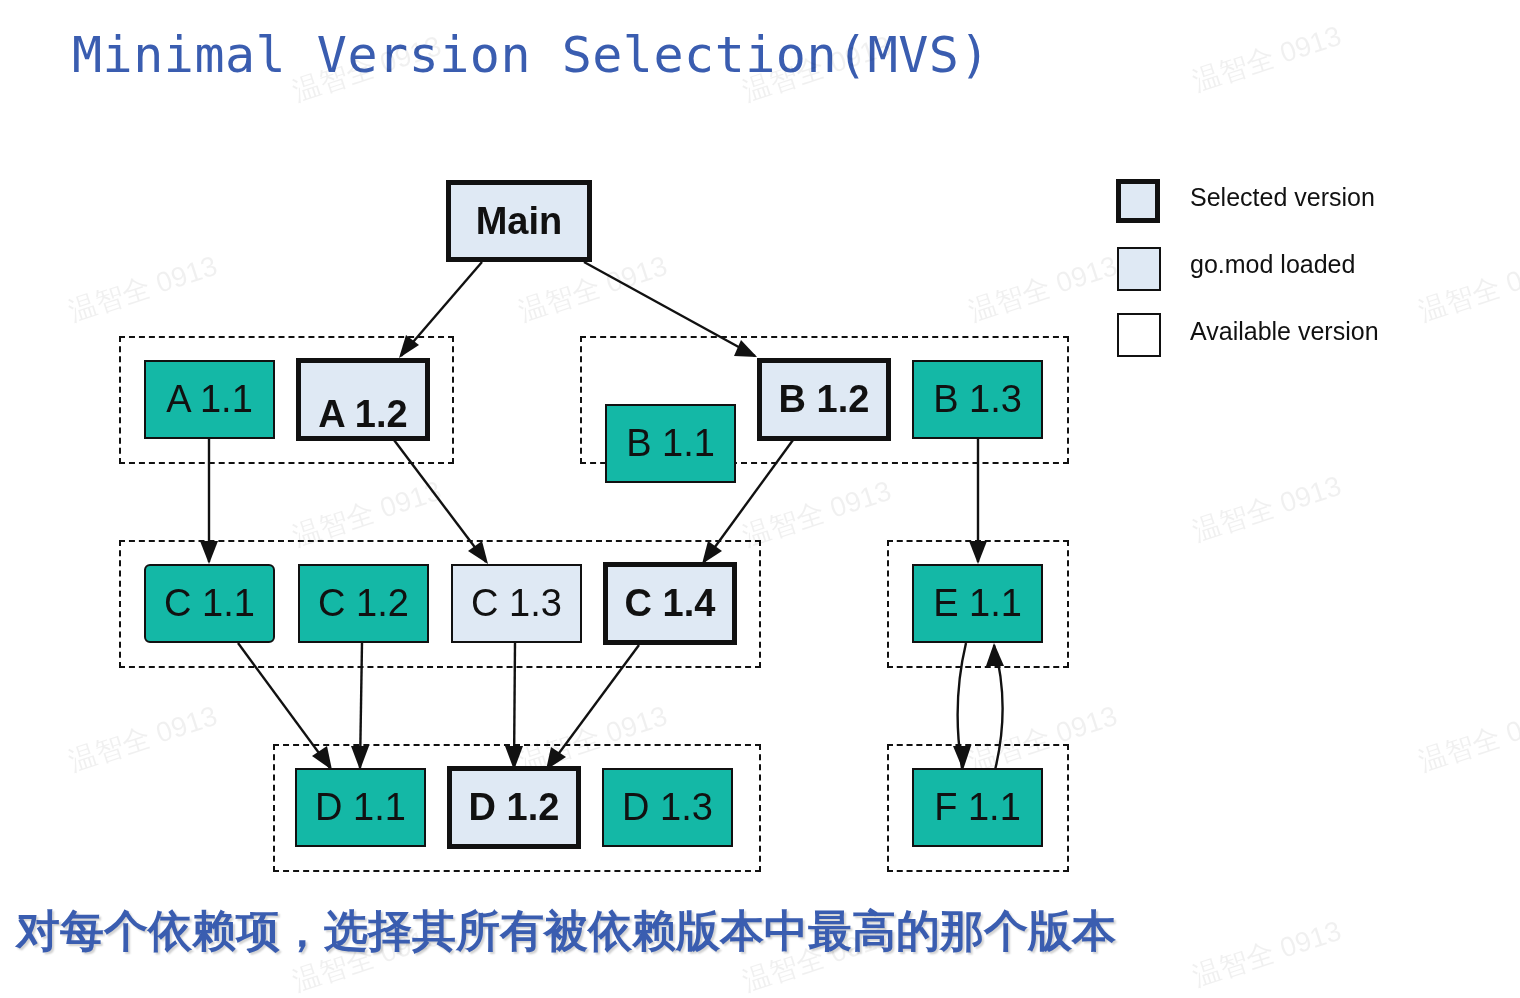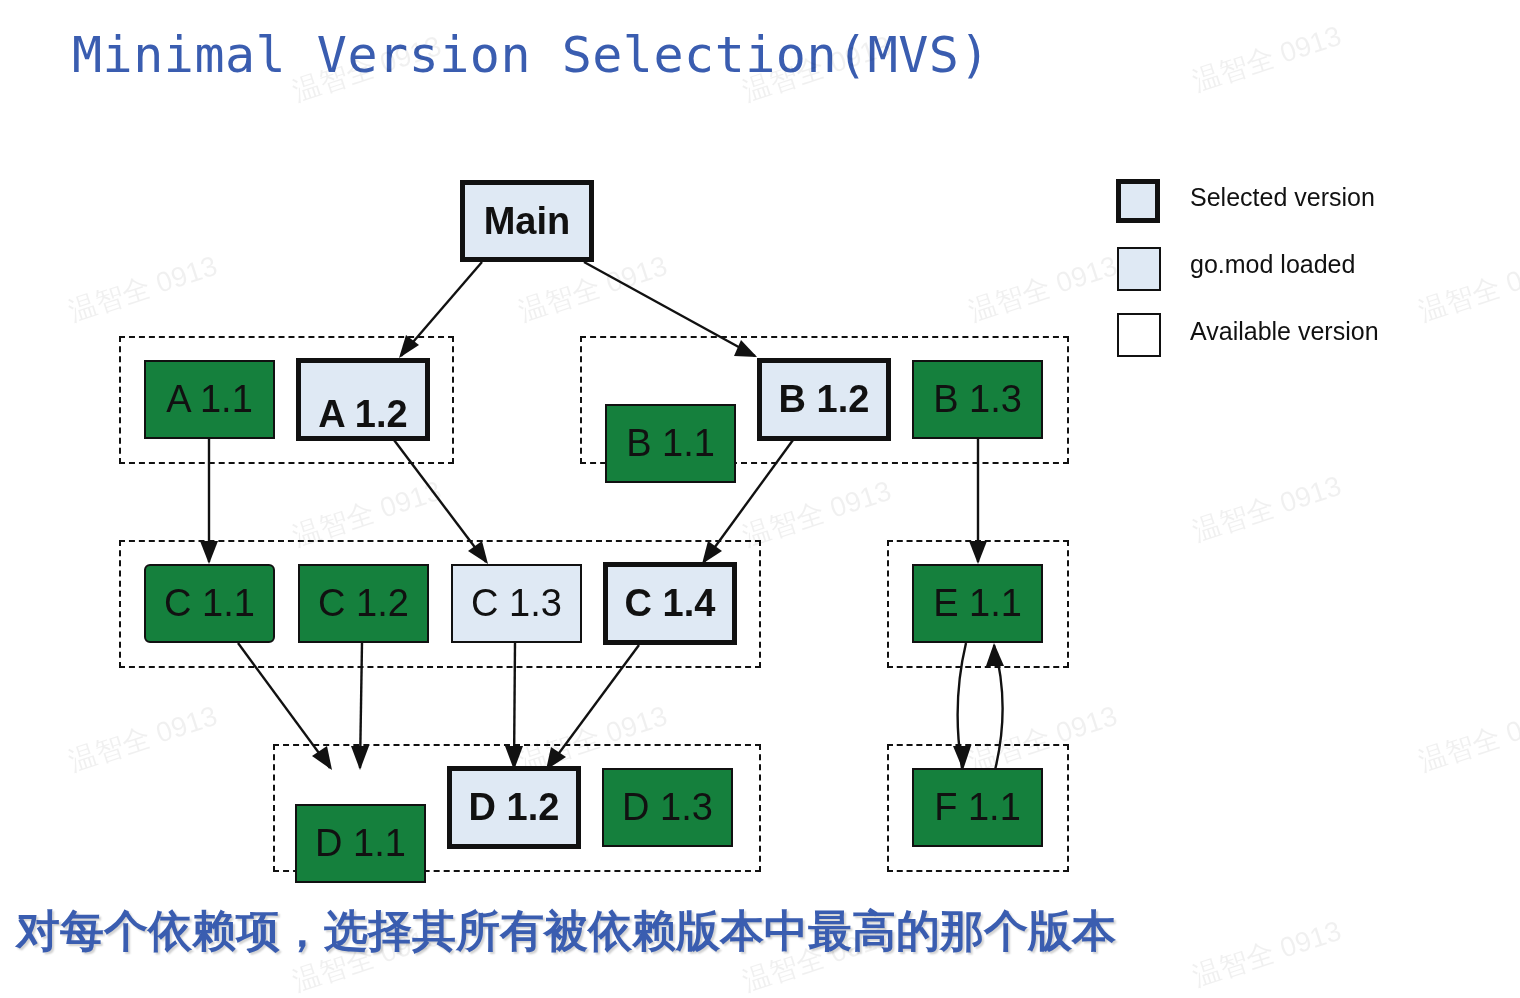--- a/index.html
+++ b/index.html
@@ -4,21 +4,21 @@
 <style>
   html, body { margin: 0; padding: 0; background: #ffffff; }
   body { width: 1520px; height: 998px; position: relative; overflow: hidden;
          font-family: "Liberation Sans", sans-serif; }
   .title { position: absolute; left: 72px; top: 26px; font-family: "DejaVu Sans Mono", "Liberation Mono", monospace;
            font-size: 50px; color: #3a5db0; letter-spacing: 0.5px; white-space: nowrap; }
   .subtitle { position: absolute; left: 16px; top: 902px; font-family: "DejaVu Sans", sans-serif;
               font-size: 44px; font-weight: bold; color: #3a5db0; white-space: nowrap;
               text-shadow: 2px 2px 2px rgba(0,0,0,0.18); }
   .group { position: absolute; border: 2px dashed #111; box-sizing: border-box; }
-  .node { position: absolute; box-sizing: border-box; border: 2px solid #111; background: #15803d;
+  .node { position: absolute; box-sizing: border-box; border: 2px solid #111; background: #14b8a6;
           display: flex; align-items: center; justify-content: center; font-size: 38px; color: #111; }
   .node.loaded { background: #dfe9f4; }
   .node.selected { background: #dfe9f4; border-width: 5px; font-weight: bold; }
   .legend-box { position: absolute; box-sizing: border-box; width: 44px; height: 44px; border: 2px solid #111; background: #fff; }
   .legend-box.loaded { background: #dfe9f4; }
   .legend-box.selected { background: #dfe9f4; border-width: 5px; }
   .legend-label { position: absolute; font-size: 25px; color: #111; white-space: nowrap; }
   .watermark { position: absolute; font-size: 28px; color: rgba(0,0,0,0.06); transform: rotate(-18deg);
                white-space: nowrap; pointer-events: none; }
   svg.edges { position: absolute; left: 0; top: 0; width: 1520px; height: 998px; pointer-events: none; }
@@ -82,21 +82,21 @@
     <polygon points="978,564 969,541 987,541"></polygon>
     <polygon points="332,770 312,756 327,746"></polygon>
     <polygon points="360,770 351,746 369,746"></polygon>
     <polygon points="514,770 505,746 523,746"></polygon>
     <polygon points="546,770 551,747 566,757"></polygon>
     <polygon points="963,770 953,746 971,746"></polygon>
     <polygon points="994,643 1004,666 986,666"></polygon>
   </g>
 </svg>
 
-<div class="node selected" style="left:460px;top:180px;width:134px;height:82px;">
+<div class="node selected" style="left:446px;top:180px;width:146px;height:82px;">
     <span>Main</span>
   </div>
 
 <div class="node" style="left:144px;top:360px;width:131px;height:79px;">
     <span>A 1.1</span>
   </div>
 <div class="node selected" style="left:296px;top:358px;width:134px;height:83px;align-items:flex-end;">
     <span>A 1.2</span>
   </div>
 
@@ -120,21 +120,21 @@
     <span>C 1.3</span>
   </div>
 <div class="node selected" style="left:603px;top:562px;width:134px;height:83px;">
     <span>C 1.4</span>
   </div>
 
 <div class="node" style="left:912px;top:564px;width:131px;height:79px;">
     <span>E 1.1</span>
   </div>
 
-<div class="node" style="left:295px;top:768px;width:131px;height:79px;margin-top:36px;">
+<div class="node" style="left:295px;top:768px;width:131px;height:79px;">
     <span>D 1.1</span>
   </div>
 <div class="node selected" style="left:447px;top:766px;width:134px;height:83px;">
     <span>D 1.2</span>
   </div>
 <div class="node" style="left:602px;top:768px;width:131px;height:79px;">
     <span>D 1.3</span>
   </div>
 
 <div class="node" style="left:912px;top:768px;width:131px;height:79px;">

